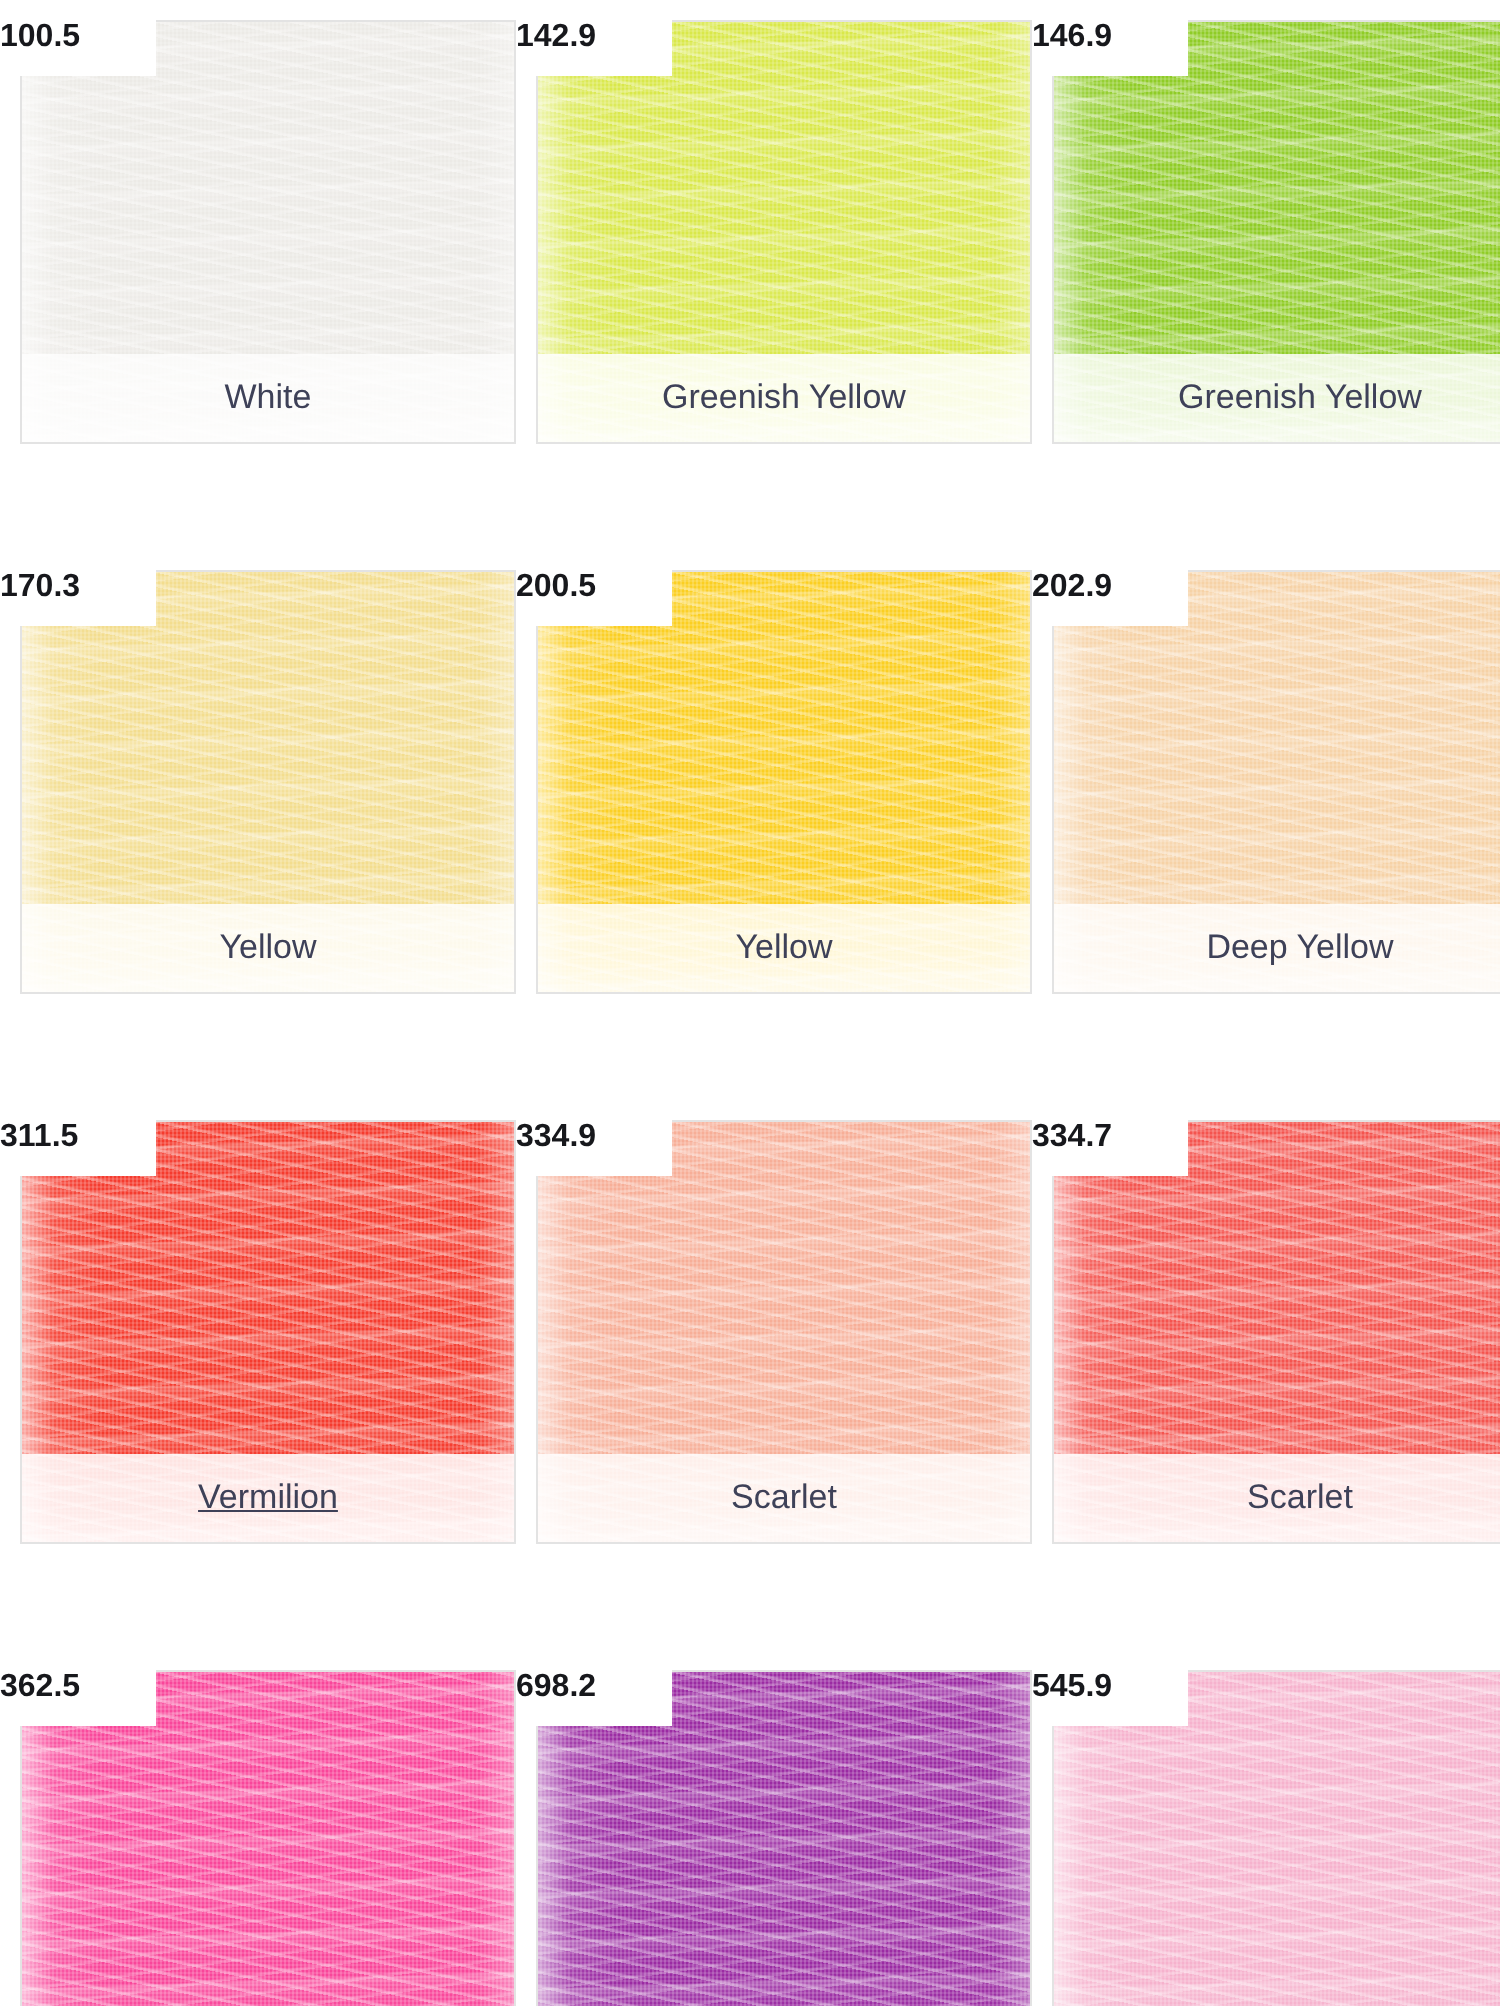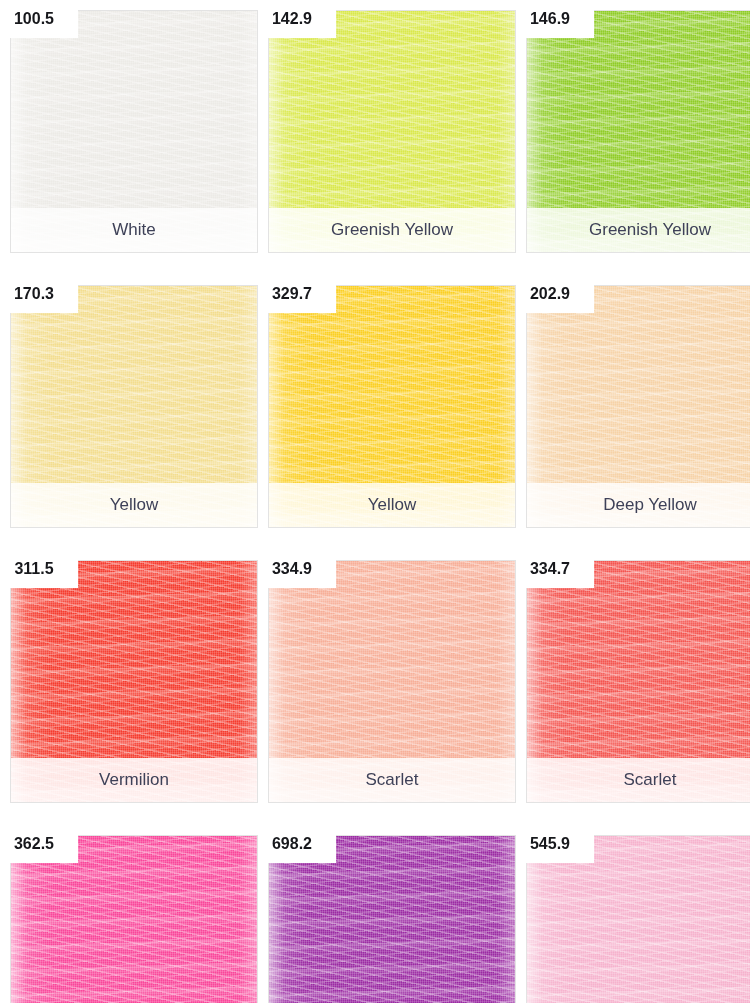--- a/index.html
+++ b/index.html
@@ -29,21 +29,21 @@
     width: 248px;
     height: 248px;
     box-sizing: border-box;
   }
 
   .swatch-frame {
     position: absolute;
     left: 10px;
     top: 10px;
     width: 248px;
-    height: 243px;
+    height: 212px;
     box-sizing: border-box;
     border: 1px solid #e3e3e3;
     background: #e5e5e5;
     overflow: hidden;
   }
 
   
   .swatch-fill {
     position: absolute;
     inset: 0;
@@ -132,21 +132,21 @@
     top: 0;
     min-width: 78px;
     height: 38px;
     line-height: 38px;
     padding: 0 10px 0 0;
     box-sizing: border-box;
     background: #ffffff;
     color: #17181c;
     font-size: 16px;
     font-weight: bold;
-    text-align: center;
+    text-align: left;
     z-index: 3;
   }
 </style>
 </head>
 <body>
 
 <div id="swatch-grid">
     <div class="swatch-card" style="left: 0px; top: 0px;">
       <div class="swatch-frame">
         <div class="swatch-fill" style="--sw: #eceae6;">
@@ -193,41 +193,41 @@
     </div>
     <div class="swatch-card" style="left: 258px; top: 275px;">
       <div class="swatch-frame">
         <div class="swatch-fill" style="--sw: #fbcf22;">
           <div class="swatch-strokes"></div>
           <div class="swatch-texture"></div>
           <div class="swatch-edge"></div>
         </div>
         <div class="swatch-caption" style="background: rgba(255, 255, 255, 0.8);">Yellow</div>
       </div>
-      <div class="swatch-badge">329.7</div>
+      <div class="swatch-badge">200.5</div>
     </div>
     <div class="swatch-card" style="left: 516px; top: 275px;">
       <div class="swatch-frame">
         <div class="swatch-fill" style="--sw: #f6d2a6;">
           <div class="swatch-strokes"></div>
           <div class="swatch-texture"></div>
           <div class="swatch-edge"></div>
         </div>
         <div class="swatch-caption" style="background: rgba(255, 255, 255, 0.8);">Deep Yellow</div>
       </div>
       <div class="swatch-badge">202.9</div>
     </div>
     <div class="swatch-card" style="left: 0px; top: 550px;">
       <div class="swatch-frame">
         <div class="swatch-fill" style="--sw: #f53b2e;">
           <div class="swatch-strokes"></div>
           <div class="swatch-texture"></div>
           <div class="swatch-edge"></div>
         </div>
-        <div class="swatch-caption" style="background: rgba(255, 255, 255, 0.86);">Vermilion</div>
+        <div class="swatch-caption" style="background: rgba(255, 255, 255, 0.86); text-decoration: underline;">Vermilion</div>
       </div>
       <div class="swatch-badge">311.5</div>
     </div>
     <div class="swatch-card" style="left: 258px; top: 550px;">
       <div class="swatch-frame">
         <div class="swatch-fill" style="--sw: #f7ae97;">
           <div class="swatch-strokes"></div>
           <div class="swatch-texture"></div>
           <div class="swatch-edge"></div>
         </div>

